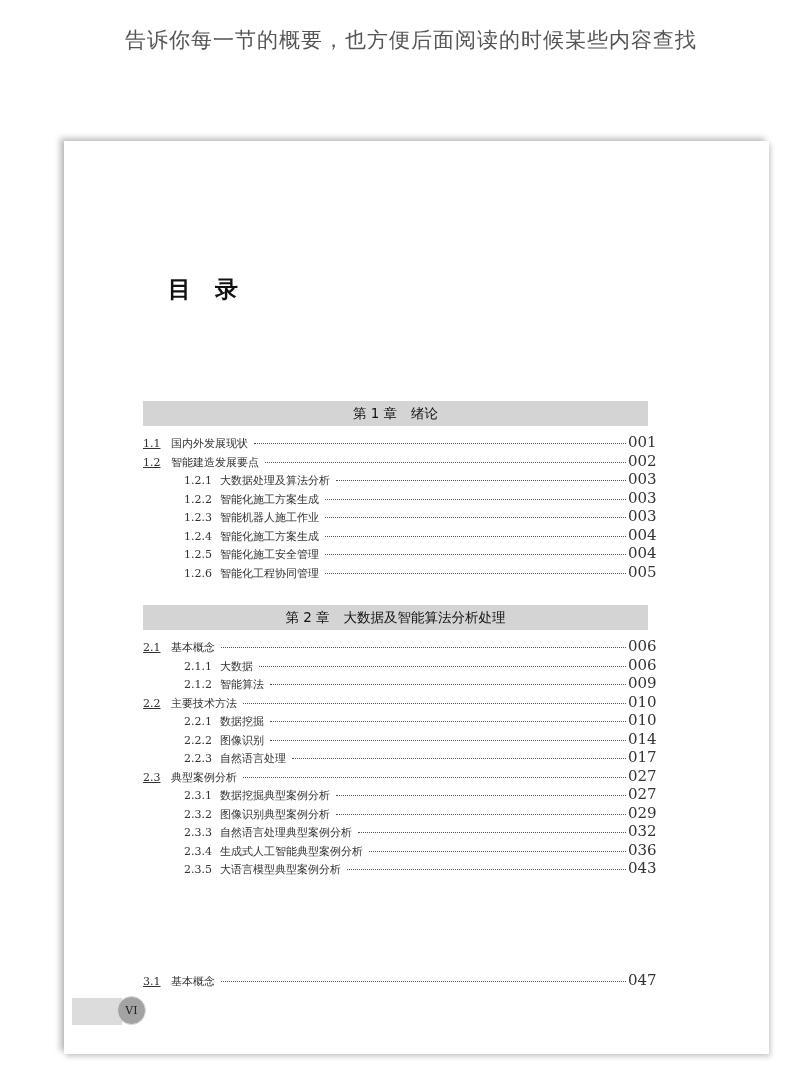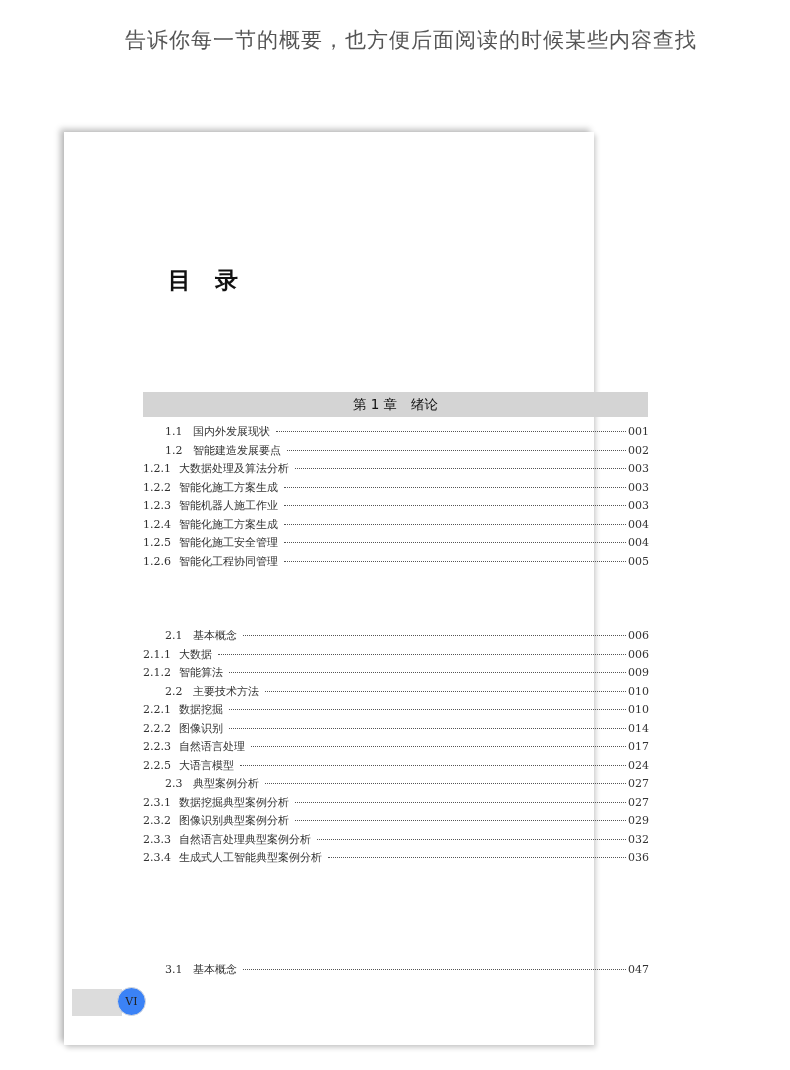--- a/index.html
+++ b/index.html
@@ -1,31 +1,31 @@
 <!DOCTYPE html>
 <html><head>
 <meta charset="utf-8">
 <style>
   html,body{margin:0;padding:0;}
   body{width:790px;height:1070px;background:#ffffff;position:relative;overflow:hidden;font-family:"DejaVu Sans",sans-serif;}
   .caption{position:absolute;left:0;top:26px;width:790px;text-align:center;font-size:21px;color:#555;letter-spacing:1px;font-family:"DejaVu Sans",sans-serif;margin-left:16px;}
-  .page{position:absolute;left:64px;top:132px;width:530px;height:913px;background:#fff;box-shadow:-4px -3px 6px rgba(0,0,0,0.25), 2px 3px 5px rgba(0,0,0,0.18);}
+  .page{position:absolute;left:64px;top:141px;width:705px;height:913px;background:#fff;box-shadow:-4px -3px 6px rgba(0,0,0,0.25), 2px 3px 5px rgba(0,0,0,0.18);}
   .toc-title{position:absolute;left:104px;top:133px;font-size:23px;font-weight:bold;color:#111;letter-spacing:8px;font-family:"DejaVu Sans",sans-serif;}
   .chapter{position:absolute;left:79px;width:505px;height:25px;background:#d4d4d4;text-align:center;font-size:13.5px;line-height:25px;color:#111;font-family:"DejaVu Sans",sans-serif;}
   .chapter .num{margin-right:14px;}
   .entries{position:absolute;left:79px;width:505px;}
   .entry{display:flex;align-items:baseline;height:18.5px;font-family:"DejaVu Serif",serif;font-size:11px;color:#333;}
   .entry .no{display:inline-block;}
-  .lvl1 .no{width:28px;margin-left:22px;}
-  .lvl2 .no{width:36px;}
+  .lvl1 .no{width:28px;text-decoration:underline;}
+  .lvl2 .no{width:36px;margin-left:41px;}
   .entry .title{white-space:nowrap;padding-right:6px;}
   .entry .dots{flex:1;border-bottom:1.2px dotted #555;transform:translateY(-3px);margin-right:2px;}
-  .entry .pg{width:20px;text-align:right;font-size:11px;}
+  .entry .pg{width:20px;text-align:right;font-size:15px;}
   .folio-bar{position:absolute;left:8px;top:857px;width:50px;height:27px;background:#dcdcdc;}
-  .folio{position:absolute;left:53px;top:855px;width:27px;height:27px;border-radius:50%;background:#3b82f6;border:1px solid #ddd;text-align:center;line-height:27px;font-family:"DejaVu Serif",serif;font-size:11px;color:#222;}
+  .folio{position:absolute;left:53px;top:855px;width:27px;height:27px;border-radius:50%;background:#a3a3a3;border:1px solid #ddd;text-align:center;line-height:27px;font-family:"DejaVu Serif",serif;font-size:11px;color:#222;}
 </style>
 </head>
 <body>
 
 <div class="caption">告诉你每一节的概要，也方便后面阅读的时候某些内容查找</div>
 
 <div class="page">
   <div class="toc-title">目 录</div>
 
   <div class="chapter" style="top:260px">
@@ -75,20 +75,23 @@
         <span class="pg">004</span>
       </div>
       <div class="entry lvl2">
         <span class="no">1.2.6</span>
         <span class="title">智能化工程协同管理</span>
         <span class="dots"></span>
         <span class="pg">005</span>
       </div>
     </div>
 
+  <div class="chapter" style="top:464px">
+    <span class="num">第 2 章</span><span>大数据及智能算法分析处理</span>
+  </div>
   <div class="entries" id="ch1" style="top:496px">
       <div class="entry lvl1">
         <span class="no">2.1</span>
         <span class="title">基本概念</span>
         <span class="dots"></span>
         <span class="pg">006</span>
       </div>
       <div class="entry lvl2">
         <span class="no">2.1.1</span>
         <span class="title">大数据</span>
@@ -118,26 +121,20 @@
         <span class="title">图像识别</span>
         <span class="dots"></span>
         <span class="pg">014</span>
       </div>
       <div class="entry lvl2">
         <span class="no">2.2.3</span>
         <span class="title">自然语言处理</span>
         <span class="dots"></span>
         <span class="pg">017</span>
       </div>
-      <div class="entry lvl2">
-        <span class="no">2.2.5</span>
-        <span class="title">大语言模型</span>
-        <span class="dots"></span>
-        <span class="pg">024</span>
-      </div>
       <div class="entry lvl1">
         <span class="no">2.3</span>
         <span class="title">典型案例分析</span>
         <span class="dots"></span>
         <span class="pg">027</span>
       </div>
       <div class="entry lvl2">
         <span class="no">2.3.1</span>
         <span class="title">数据挖掘典型案例分析</span>
         <span class="dots"></span>
@@ -154,20 +151,26 @@
         <span class="title">自然语言处理典型案例分析</span>
         <span class="dots"></span>
         <span class="pg">032</span>
       </div>
       <div class="entry lvl2">
         <span class="no">2.3.4</span>
         <span class="title">生成式人工智能典型案例分析</span>
         <span class="dots"></span>
         <span class="pg">036</span>
       </div>
+      <div class="entry lvl2">
+        <span class="no">2.3.5</span>
+        <span class="title">大语言模型典型案例分析</span>
+        <span class="dots"></span>
+        <span class="pg">043</span>
+      </div>
     </div>
 
   <div class="entries" id="ch2" style="top:830px">
       <div class="entry lvl1">
         <span class="no">3.1</span>
         <span class="title">基本概念</span>
         <span class="dots"></span>
         <span class="pg">047</span>
       </div>
     </div>

